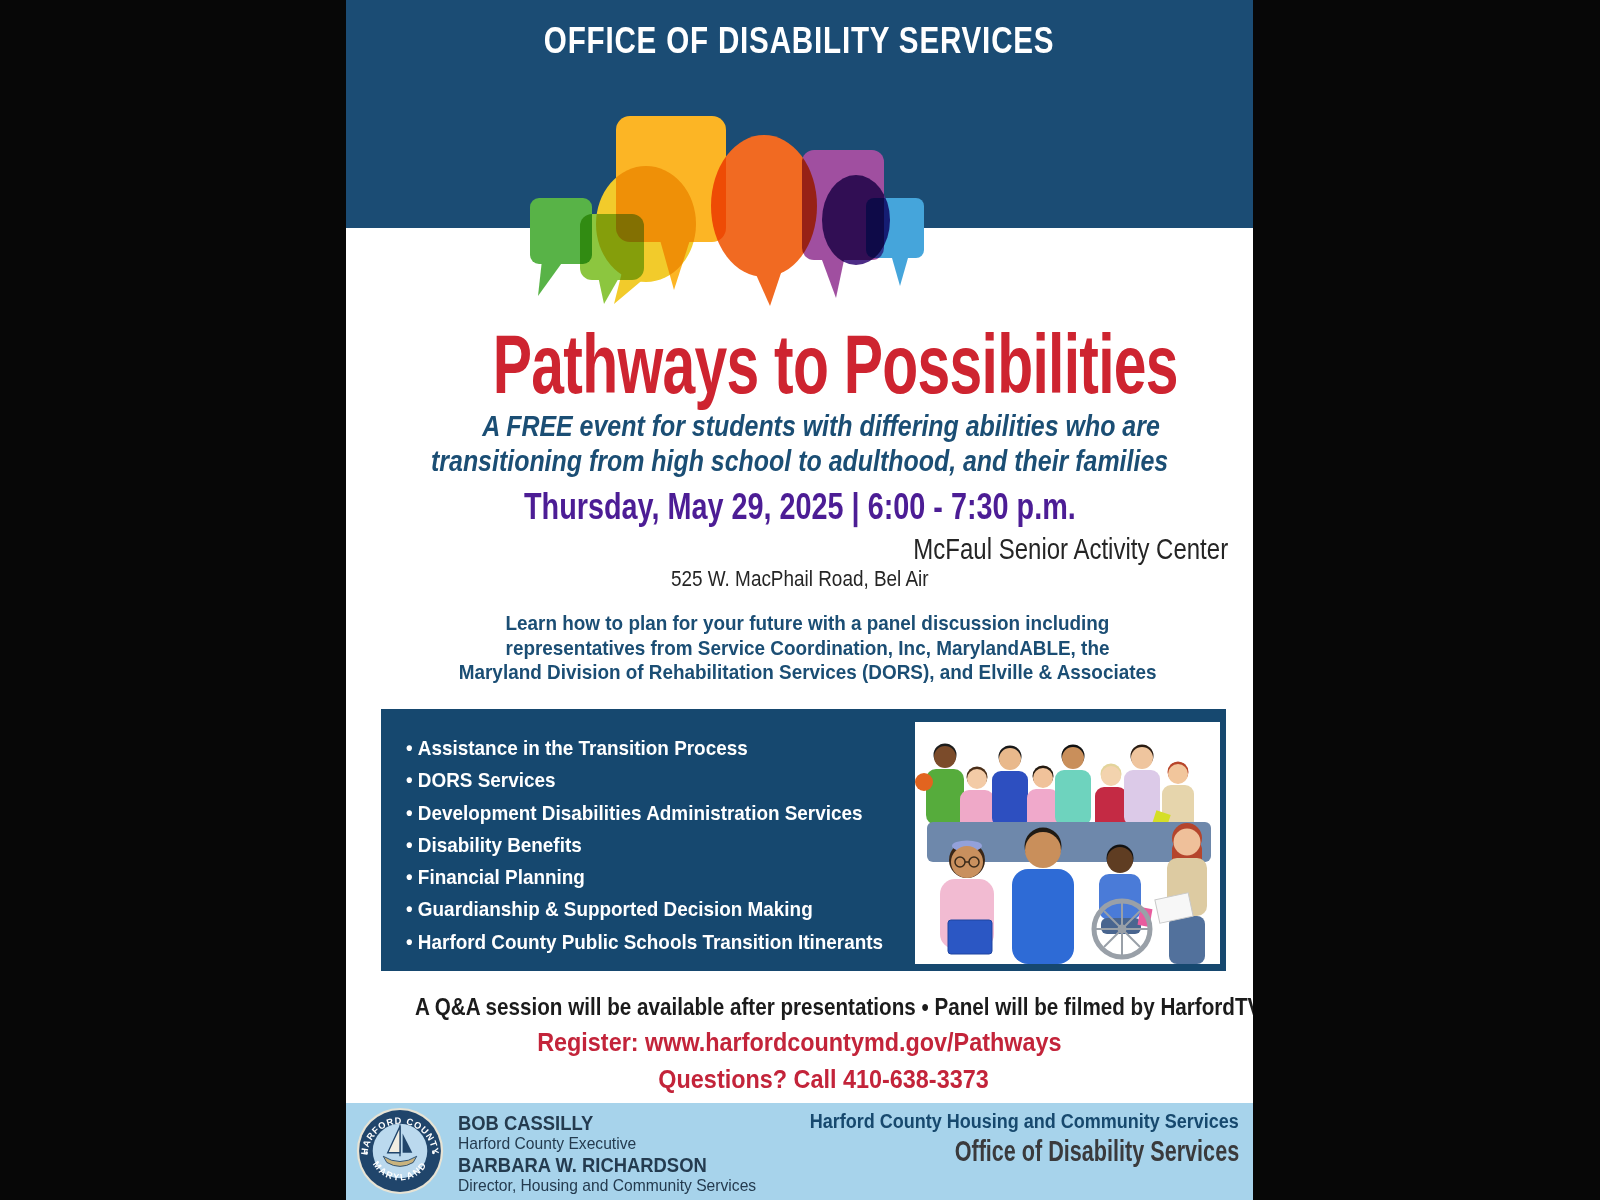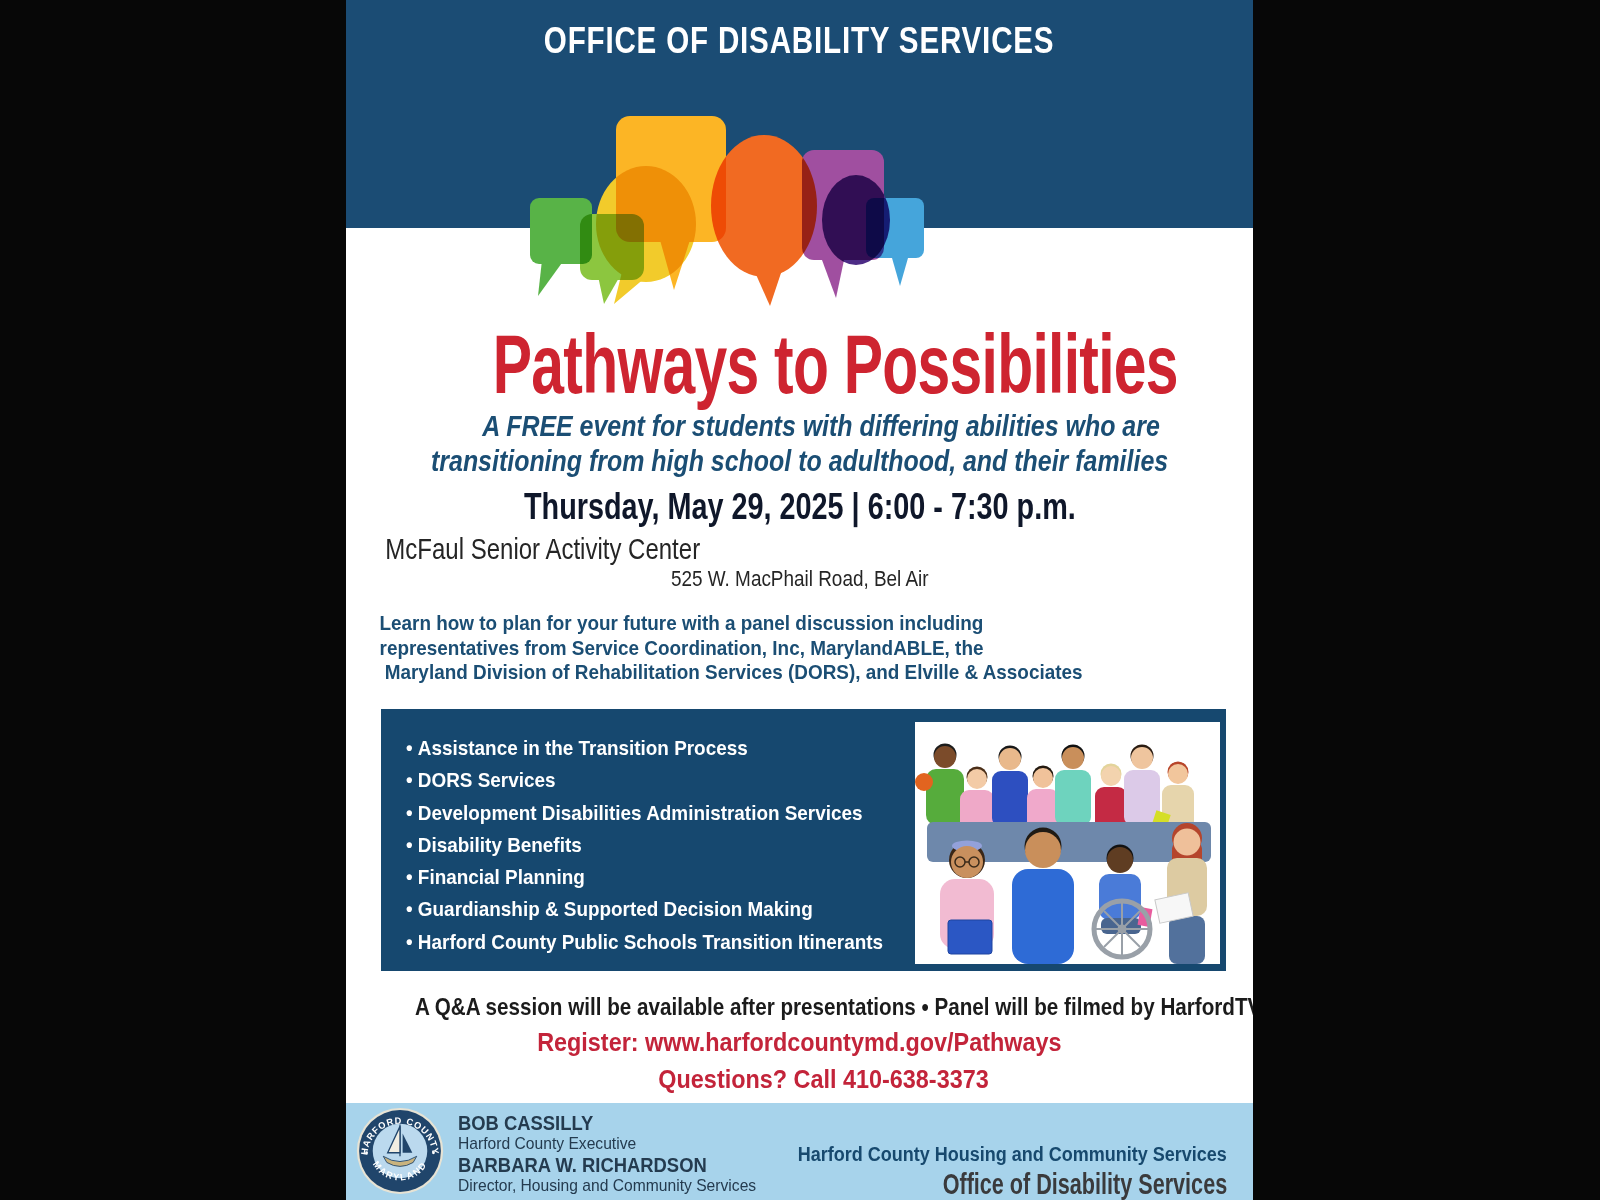--- a/index.html
+++ b/index.html
@@ -18,29 +18,29 @@
 
   .bubbles { position:absolute; left:158px; top:110px; width:424px; height:196px; isolation:isolate; }
 
   .title { position:absolute; top:322px; width:100%; text-align:right; color:#CE2430; font-weight:bold; font-size:84px; line-height:84px; white-space:nowrap; }
   .title .cx { transform:scaleX(0.70); letter-spacing:-1px; }
 
   .subtitle-line { position:absolute; width:100%; text-align:center; color:#1B4E74; font-style:italic; font-weight:bold; font-size:29px; line-height:29px; white-space:nowrap; }
   .sub1 { top:412px;padding-left:43px; } .sub2 { top:447px; }
   .subtitle-line .cx { transform:scaleX(0.86); }
 
-  .datetime { position:absolute; top:486px; width:100%; text-align:center; color:#0f172a; font-weight:bold; font-size:36px; white-space:nowrap; }
+  .datetime { position:absolute; top:486px; width:100%; text-align:center; color:#4c1d95; font-weight:bold; font-size:36px; white-space:nowrap; }
   .datetime .cx { transform:scaleX(0.80); }
 
-  .venue-name { position:absolute; top:532px; width:100%; text-align:left; color:#252525; font-size:30px; white-space:nowrap; }
+  .venue-name { position:absolute; top:532px; width:100%; text-align:right; color:#252525; font-size:30px; white-space:nowrap;margin-left:14px; }
   .venue-name .cx { transform:scaleX(0.80); }
   .venue-addr { position:absolute; top:566px; width:100%; text-align:center; color:#252525; font-size:22px; white-space:nowrap; }
   .venue-addr .cx { transform:scaleX(0.86); }
 
-  .desc-line { position:absolute; width:100%; color:#1B4E74; font-weight:bold; font-size:21px; line-height:21px; white-space:nowrap; }
+  .desc-line { position:absolute; width:100%; text-align:center; color:#1B4E74; font-weight:bold; font-size:21px; line-height:21px; white-space:nowrap;margin-left:8px; }
   .desc1 { top:612px; } .desc2 { top:637px; } .desc3 { top:661px; }
   .desc-line .cx { transform:scaleX(0.90); }
 
   .topics-box { position:absolute; left:35px; top:709px; width:845px; height:262px; background:#16486F; }
   .topics { position:absolute; left:25px; top:23px; list-style:none; }
   .topics li { color:#ffffff; font-weight:bold; font-size:21px; line-height:32.3px; white-space:nowrap; }
   .topics li .cx { transform-origin:left center; transform:scaleX(0.90); }
   .topics li .cx::before { content:"\2022\00a0"; }
 
   .photo-frame { position:absolute; right:6px; top:13px; width:305px; height:242px; background:#ffffff; }
@@ -52,21 +52,21 @@
   .questions-line { position:absolute; top:1064px; width:100%; text-align:center; color:#C3243A; font-weight:bold; font-size:26px; white-space:nowrap;margin-left:24px; }
   .questions-line .cx { transform:scaleX(0.90); }
 
   .footer { position:absolute; left:0; top:1103px; width:100%; height:97px; background:#A7D3EB; }
   .seal { position:absolute; left:10px; top:4px; width:88px; height:88px; }
   .officials { position:absolute; left:112px; top:9px; color:#243B4F; }
   .off-name { font-size:20px; font-weight:bold; line-height:22px; white-space:nowrap; }
   .off-title { font-size:17px; line-height:20px; white-space:nowrap; }
   .officials .cx { transform-origin:left center; transform:scaleX(0.92); }
 
-  .footer-right { position:absolute; right:26px; top:6px; text-align:right;margin-top:33px; }
+  .footer-right { position:absolute; right:14px; top:6px; text-align:right; }
   .fr1 { font-size:20px; font-weight:bold; color:#17496E; line-height:25px; white-space:nowrap; }
   .fr2 { font-size:30px; font-weight:bold; color:#3A3A3C; line-height:33px; white-space:nowrap; }
   .fr3 { font-size:20px; font-weight:bold; color:#3A3A3C; line-height:27px; white-space:nowrap; }
   .footer-right .cx { transform-origin:right center; }
   .fr1 .cx { transform:scaleX(0.90); }
   .fr2 .cx { transform:scaleX(0.72); }
   .fr3 .cx { transform:scaleX(0.80); }
 </style>
 </head>
 <body>

